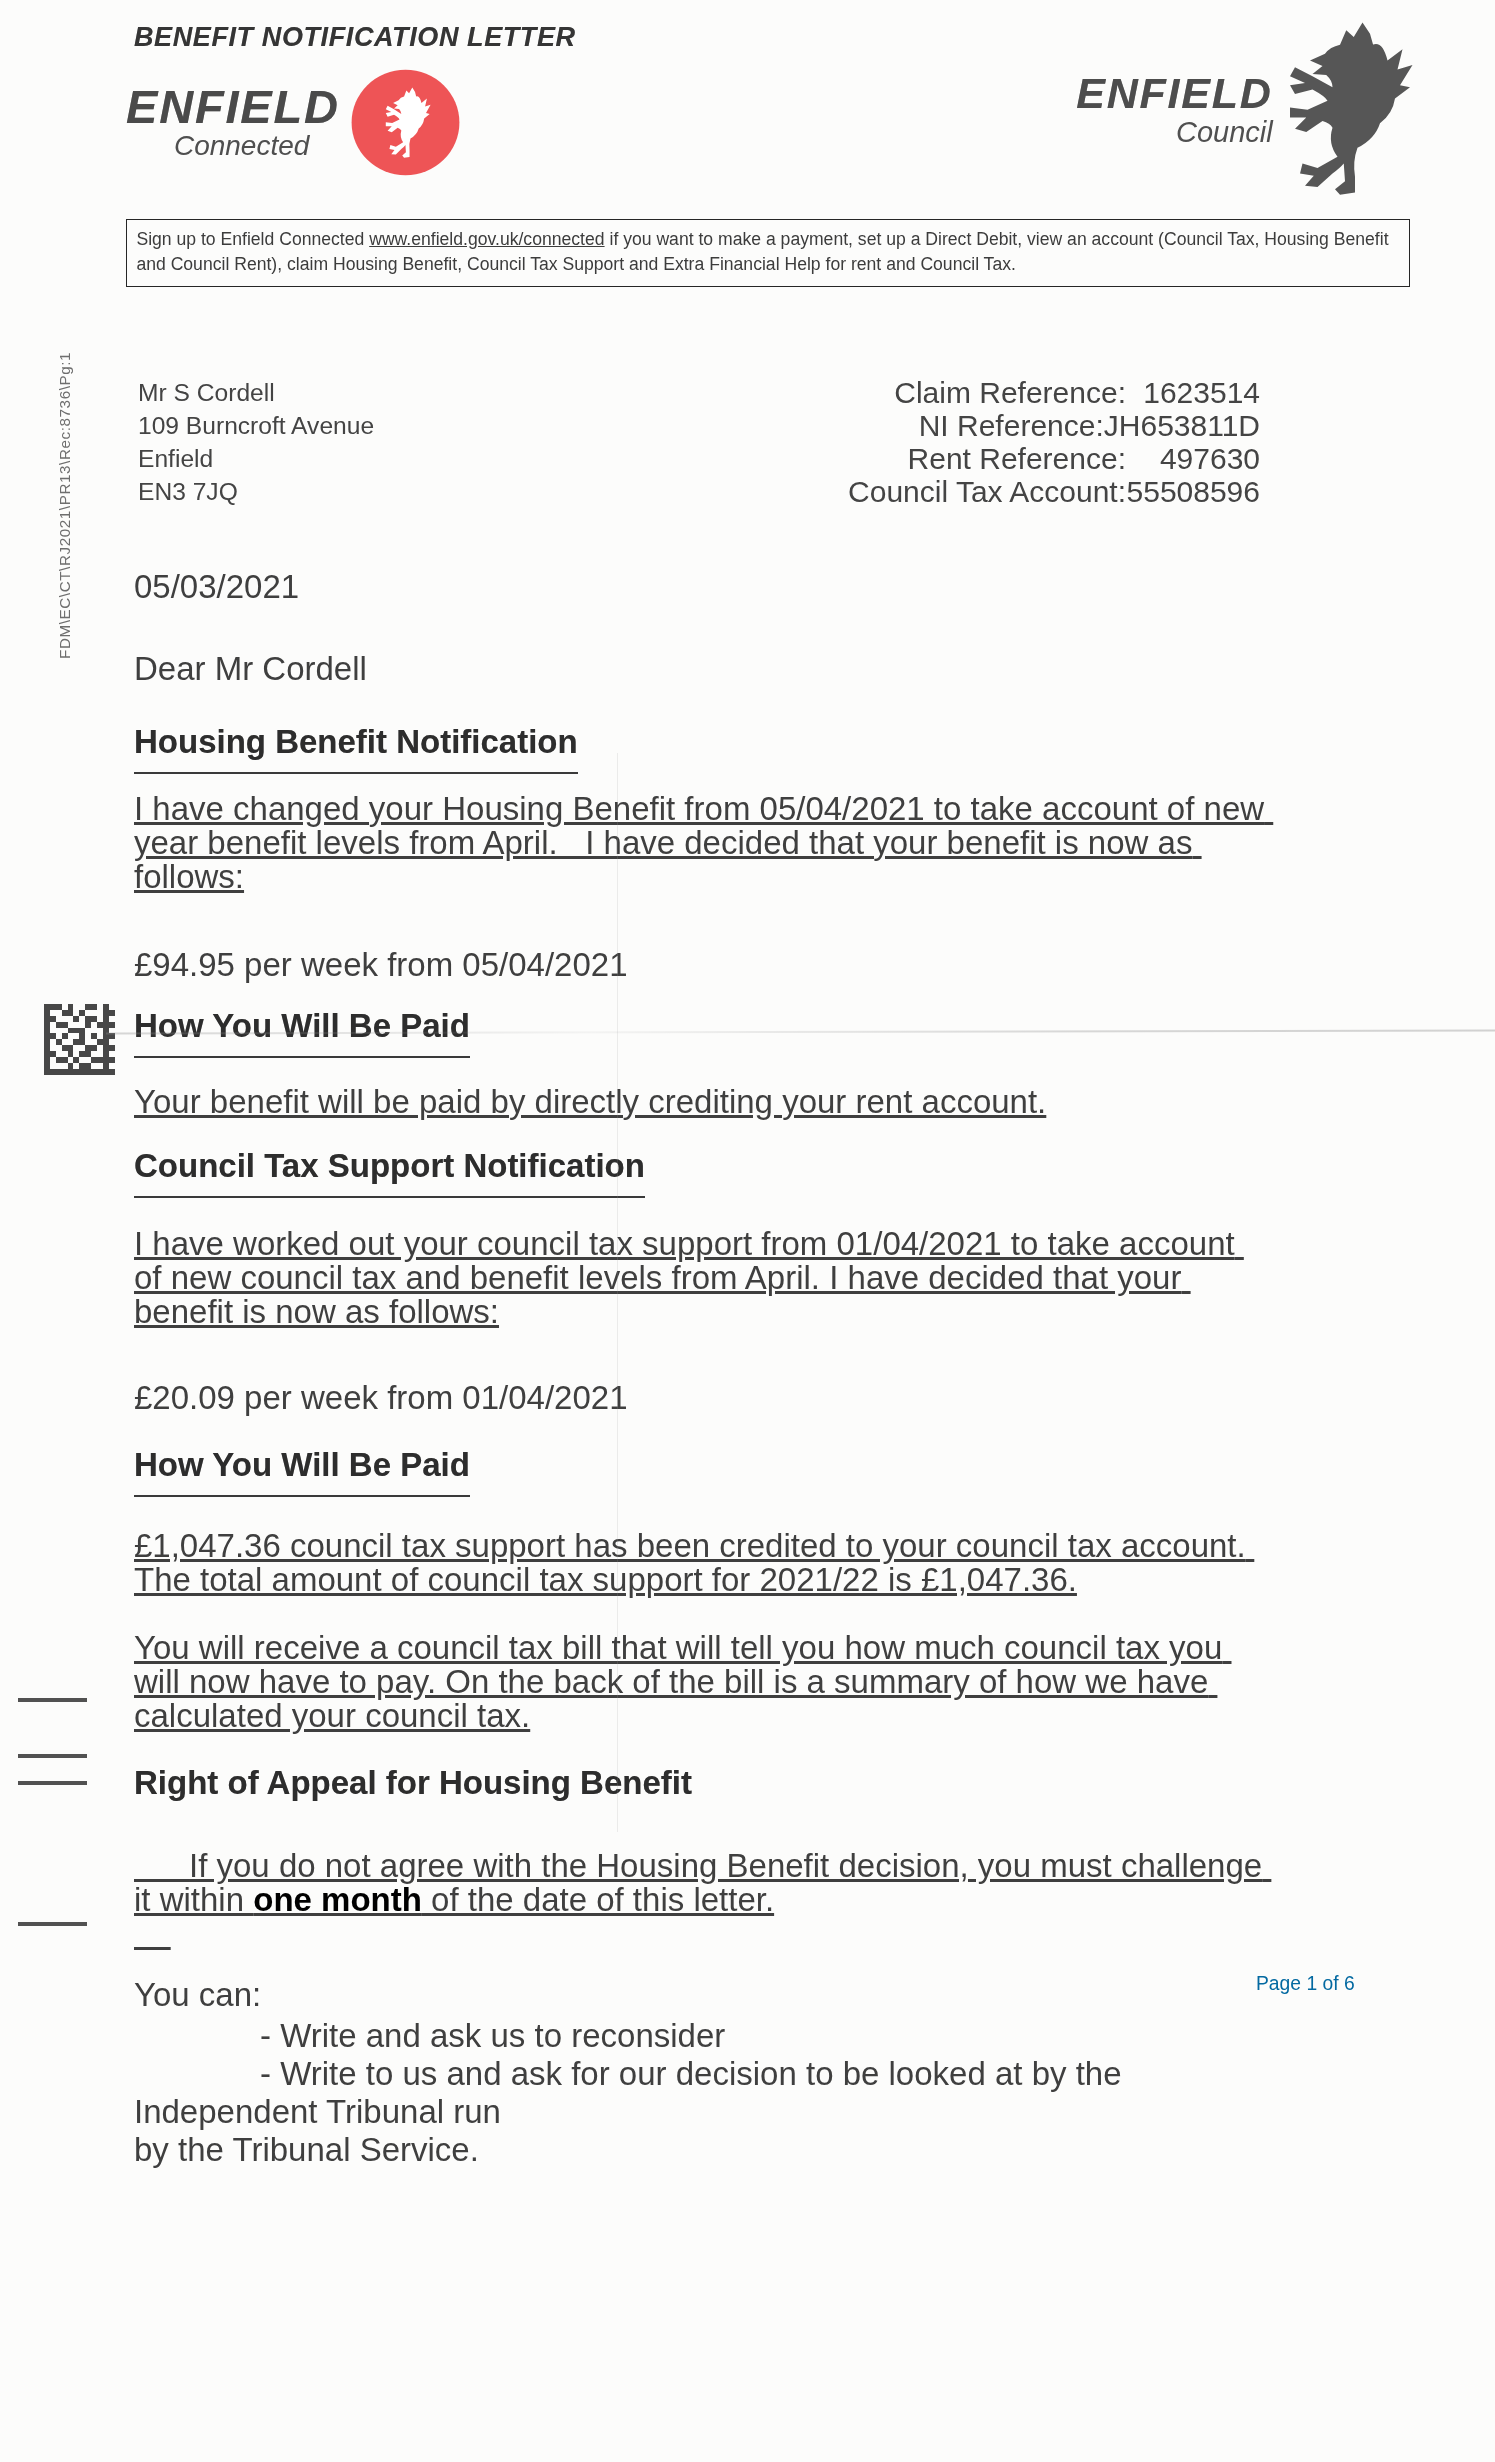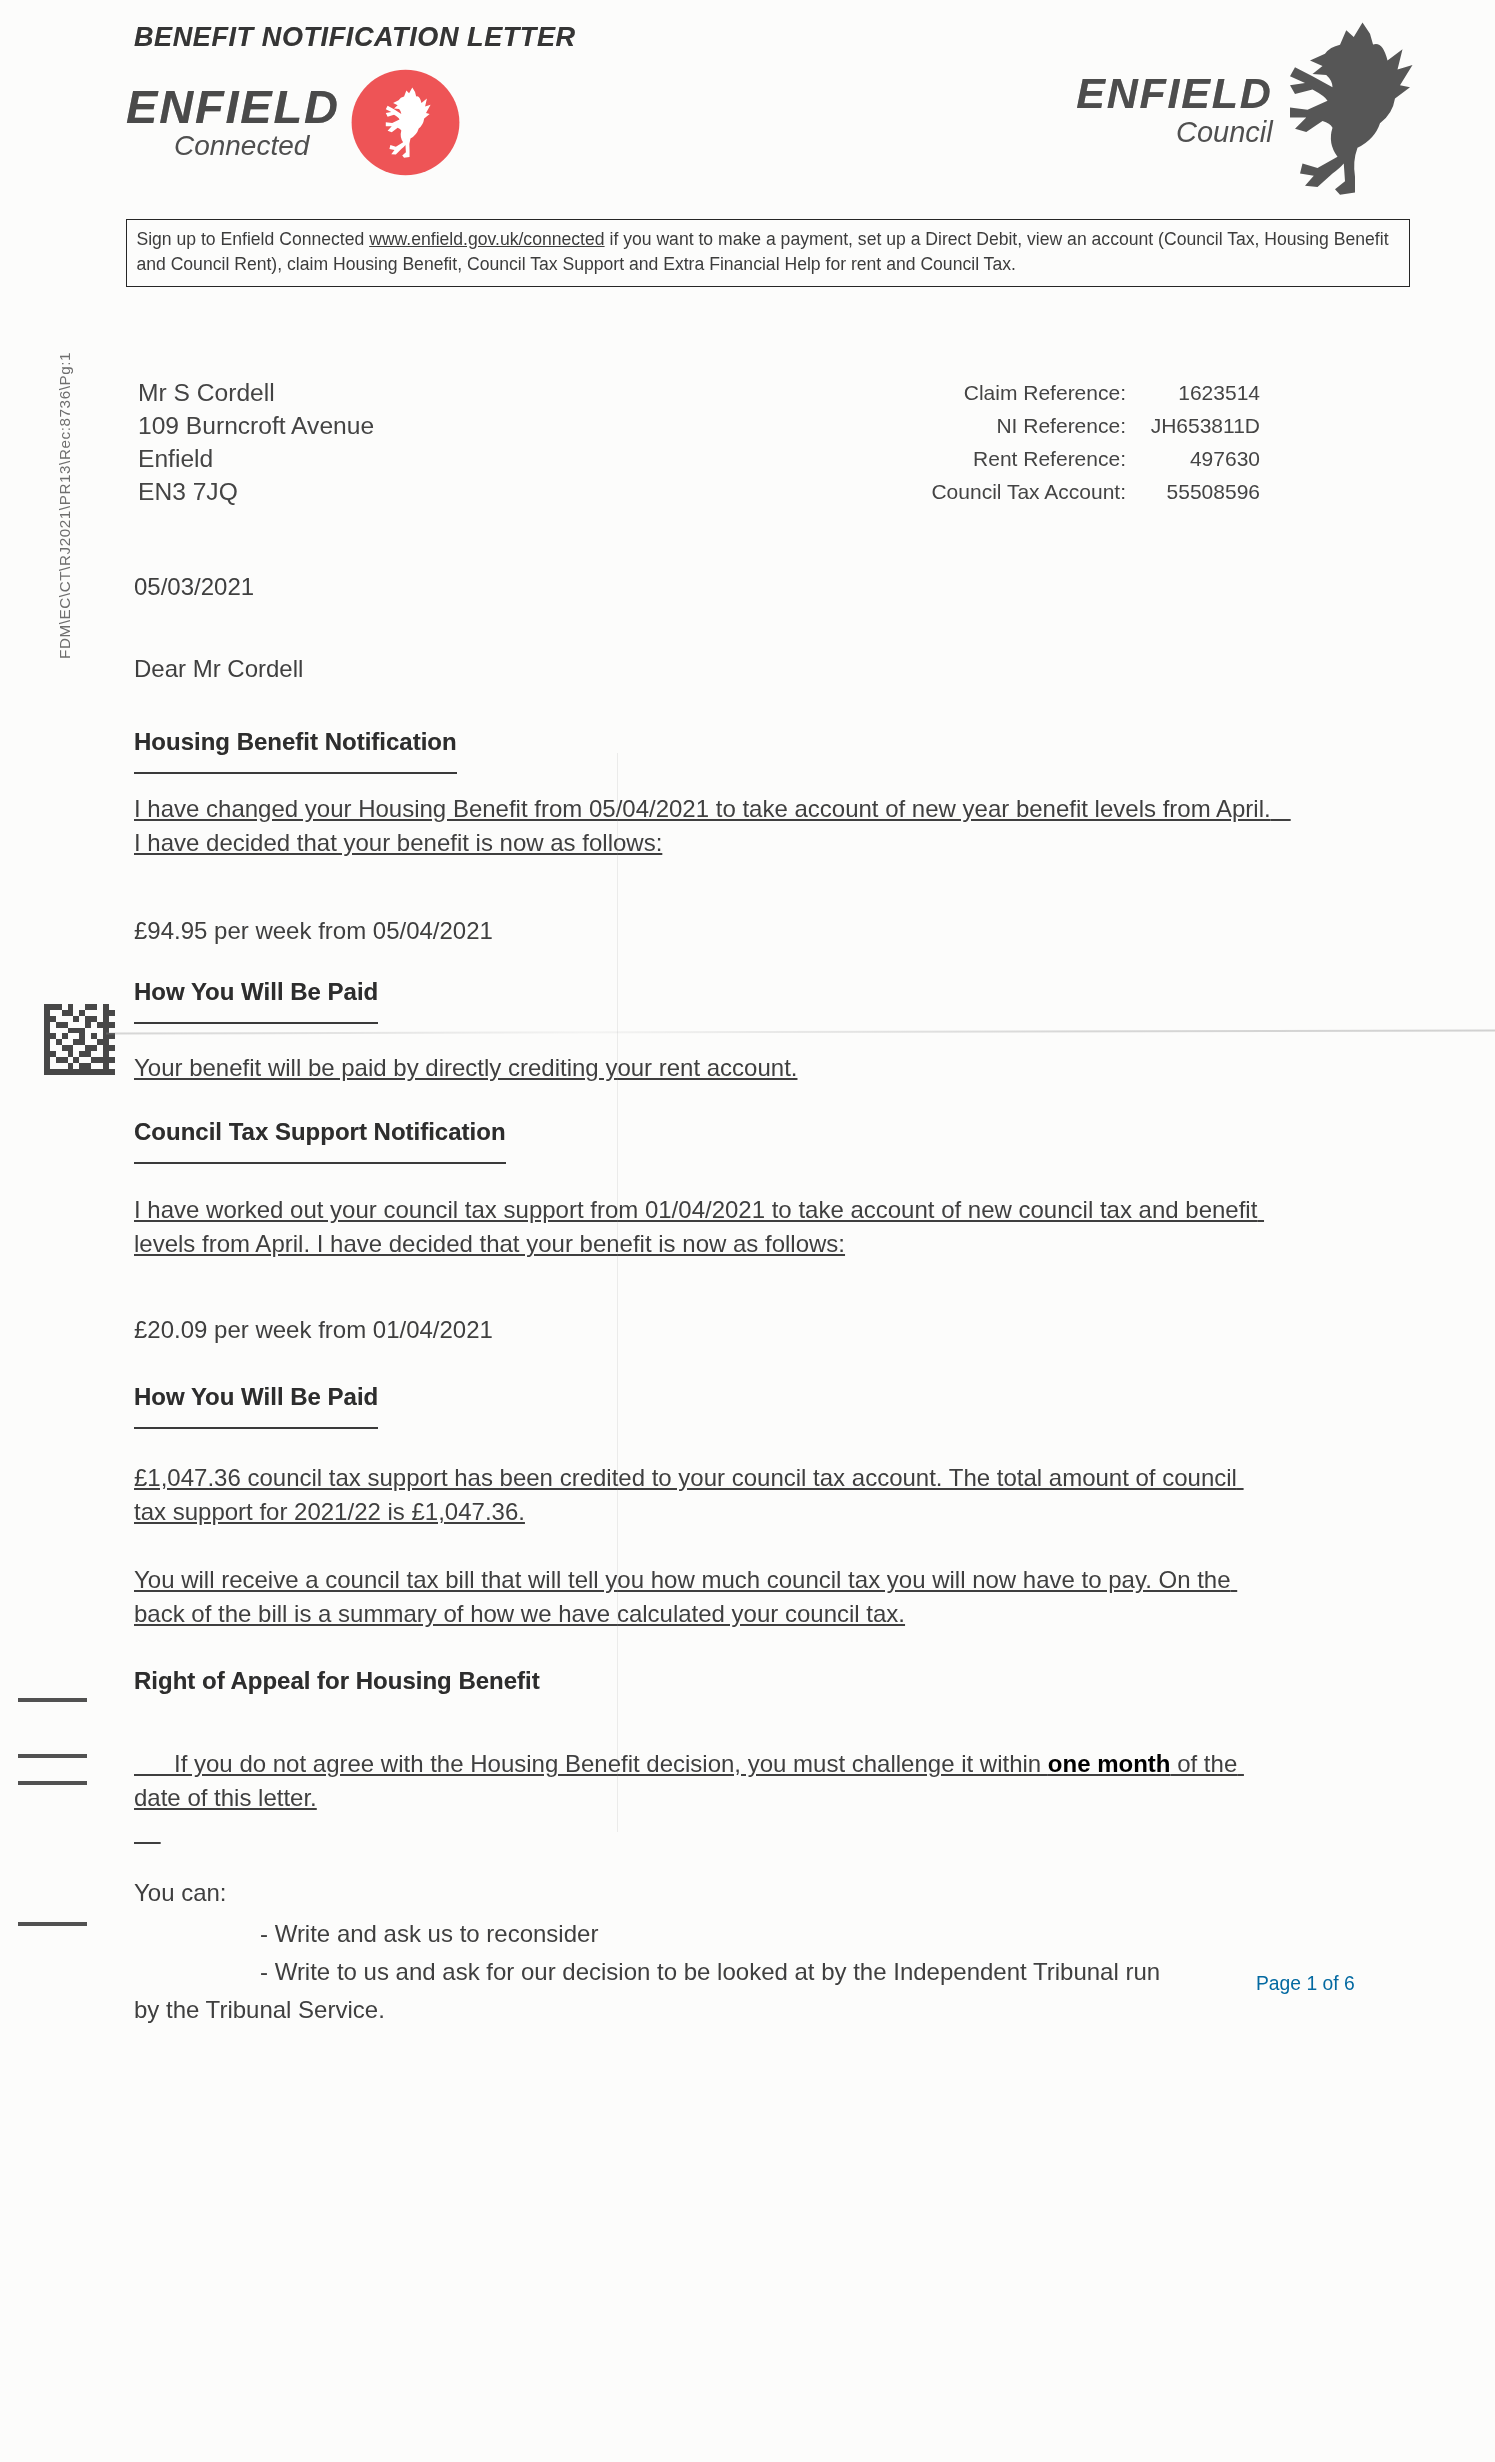--- a/index.html
+++ b/index.html
@@ -56,25 +56,25 @@
   }
   .barcode {
     position: absolute; left: 44px; top: 1004px;
     display: grid; grid-template-columns: repeat(12, 5.9px); grid-auto-rows: 5.9px;
     filter: blur(0.2px);
   }
   .bc-cell.on { background: #474747; }
   .fold { position: absolute; left: 17.6px; width: 69px; height: 4.1px; background: #515151; }
   
   .address { position: absolute; left: 138px; top: 376px; font-size: 24.6px; line-height: 33px; color: #444; }
-  .refs { position: absolute; left: 838px; top: 376px; width: 422px; font-size: 21px; color: #444; }
+  .refs { position: absolute; left: 838px; top: 376px; width: 422px; font-size: 30px; color: #444; }
   .ref-row { display: flex; justify-content: flex-end; line-height: 33px; }
   .ref-value { min-width: 134px; text-align: right; }
   
-  .letter-body { position: absolute; left: 134px; top: 570px; width: 1137px; font-size: 24px; line-height: 34px; color: #3f3f3f; }
+  .letter-body { position: absolute; left: 134px; top: 570px; width: 1137px; font-size: 33px; line-height: 34px; color: #3f3f3f; }
   .para { white-space: pre-wrap; text-decoration: underline; }
   .uheading-wrap { line-height: 34px; }
   .uheading {
     display: inline-block; font-weight: bold; color: #2d2d2d;
     border-bottom: 2.9px solid #3a3a3a; padding-bottom: 13px;
     text-shadow: 0 0 0.6px rgba(50,50,50,.4);
   }
   .bheading { font-weight: bold; color: #2d2d2d; text-shadow: 0 0 0.6px rgba(50,50,50,.4); }
   .bold-inline { font-weight: bold; color: #000000; }
   .bullet-para { text-indent: 126px; line-height: 38px; }

